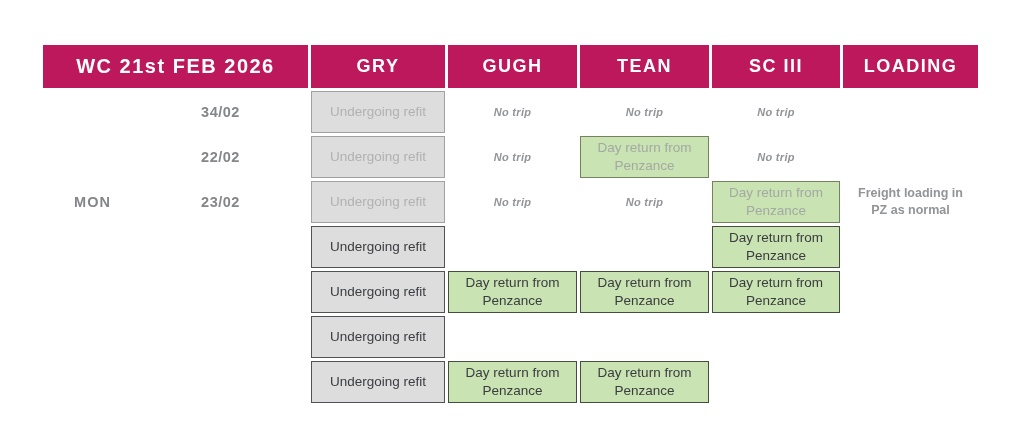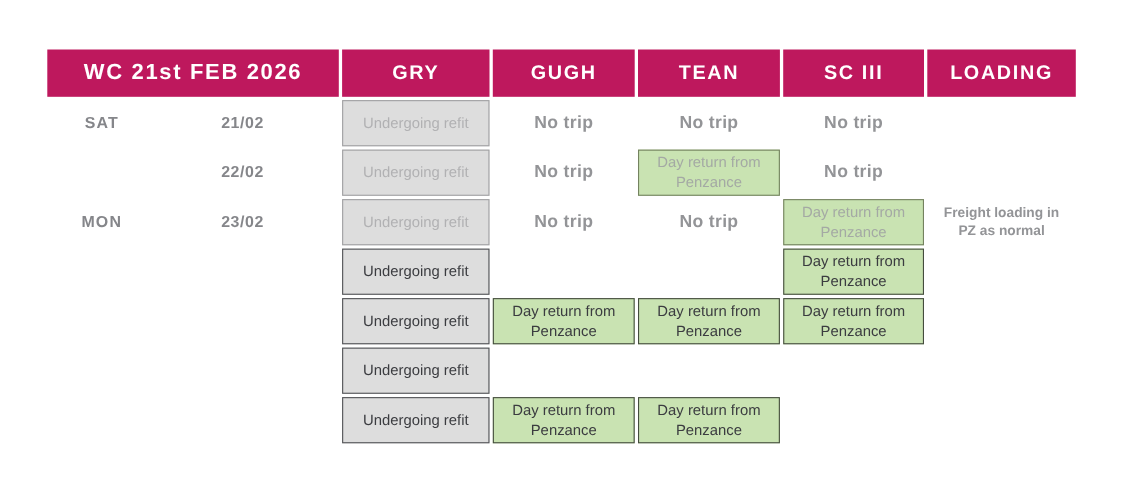--- a/index.html
+++ b/index.html
@@ -27,36 +27,35 @@
   .refit{background:#dddddd;border:1.5px solid #515256;color:#3b3c40;}
   .refit.faded{color:#b1b1b3;border-color:#a1a1a3;}
   .trip{background:#c9e3b2;border:1.5px solid #454d3e;color:#3b3c40;}
   .trip.faded{color:#a4a9a4;border-color:#74825f;}
   .plain{
     display:flex;align-items:center;justify-content:center;text-align:center;
     box-sizing:border-box;
   }
   .day{font-weight:bold;font-size:14.5px;letter-spacing:1px;color:#85868a;padding-right:28px;}
   .date{font-weight:bold;font-size:14.5px;letter-spacing:.5px;color:#85868a;padding-right:40px;}
-  .notrip{font-weight:bold;font-size:16px;letter-spacing:.3px;color:#939497;}
+  .notrip{font-weight:bold;font-size:11px;letter-spacing:.3px;color:#939497;font-style:italic;}
   .note{font-weight:bold;font-size:12.5px;line-height:1.35;color:#939497;padding:0 6px;}
 </style>
 </head>
 <body>
 
 <div class="canvas">
   <div class="grid" id="grid">
     <div class="hdr wc">WC 21st FEB 2026</div>
     <div class="hdr" style="grid-column:3;grid-row:1">GRY</div>
     <div class="hdr" style="grid-column:4;grid-row:1">GUGH</div>
     <div class="hdr" style="grid-column:6;grid-row:1">SC III</div>
     <div class="hdr" style="grid-column:5;grid-row:1">TEAN</div>
     <div class="hdr" style="grid-column:7;grid-row:1">LOADING</div>
-  <div class="plain day" style="grid-area: 2 / 1;">SAT</div>
-      <div class="plain date" style="grid-area: 2 / 2;">21/02</div>
+      <div class="plain date" style="grid-area: 2 / 2;">34/02</div>
       <div class="cell refit faded" style="grid-area: 2 / 3;">Undergoing refit</div>
       <div class="plain notrip" style="grid-area: 2 / 4;">No trip</div>
       <div class="plain notrip" style="grid-area: 2 / 5;">No trip</div>
       <div class="plain notrip" style="grid-area: 2 / 6;">No trip</div>
       <div class="plain date" style="grid-area: 3 / 2;">22/02</div>
       <div class="cell refit faded" style="grid-area: 3 / 3;">Undergoing refit</div>
       <div class="plain notrip" style="grid-area: 3 / 4;">No trip</div>
       <div class="cell trip faded" style="grid-area: 3 / 5;">Day return from Penzance</div>
       <div class="plain notrip" style="grid-area: 3 / 6;">No trip</div>
       <div class="plain day" style="grid-area: 4 / 1;">MON</div>

